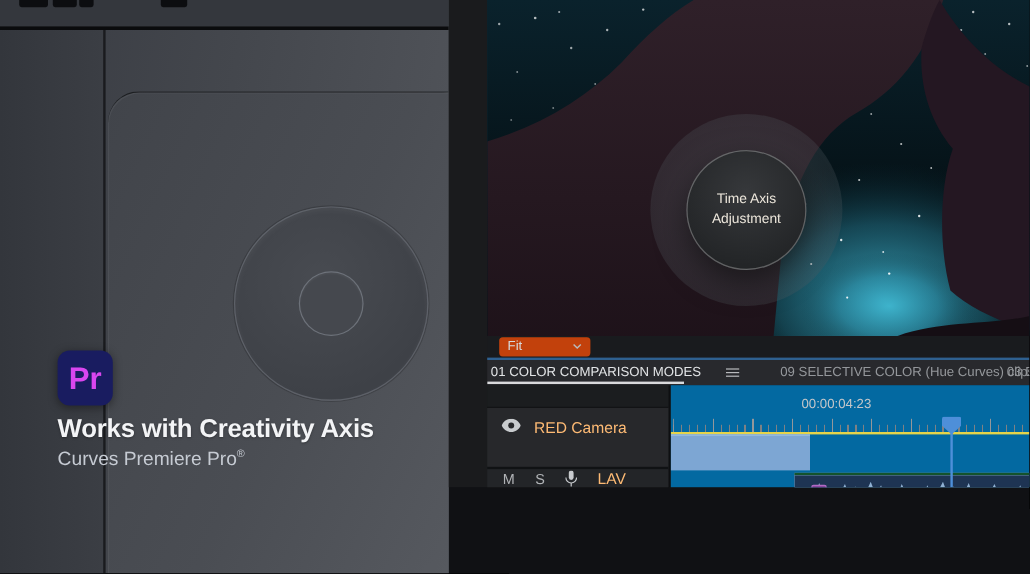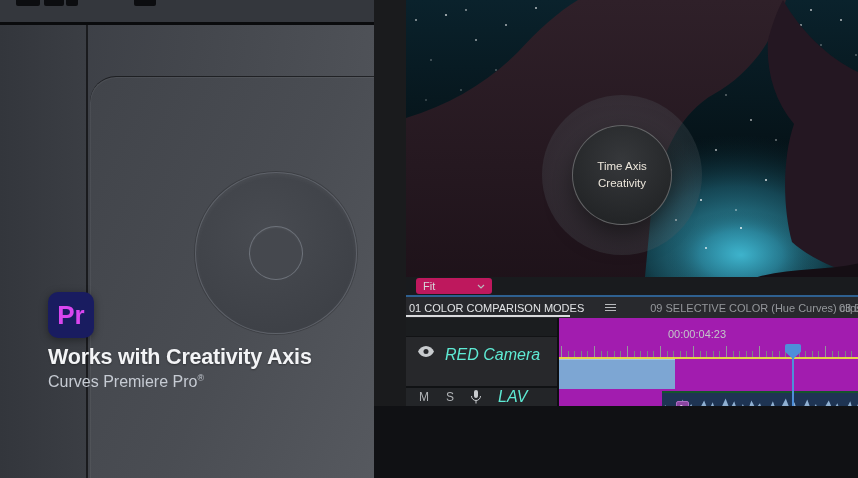--- a/index.html
+++ b/index.html
@@ -45,21 +45,21 @@
           background:radial-gradient(circle, rgba(110,120,126,.34), rgba(80,88,94,.26) 75%, rgba(80,88,94,.30)); }
   .overlay-btn { position:absolute; left:166px; top:125px; width:100px; height:100px; border-radius:50%;
           border:1px solid rgba(255,255,255,.28);
           background:radial-gradient(circle at 50% 35%, #36383b, #222426 80%);
           box-shadow:0 10px 26px rgba(0,0,0,.5);
           display:flex; flex-direction:column; align-items:center; justify-content:center;
           color:#ece6db; font-size:11.5px; line-height:1.5; cursor:pointer; }
 
   
   .monitor-bar { height:22px; background:#191b1e; display:flex; align-items:center; padding-left:10px; }
-  .fit-select { width:76px; height:16px; background:#be185d; border-radius:3px; display:flex;
+  .fit-select { width:76px; height:16px; background:#c2410c; border-radius:3px; display:flex;
           align-items:center; justify-content:space-between; padding:0 7px; cursor:pointer; }
   .fit-select .lbl { font-size:11px; color:#d6d9dc; }
   .chev { display:flex; align-items:center; }
   .blue-divider { height:2px; background:#2e6090; }
 
   
   .tabbar { position:relative; height:25px; background:#28292d; display:flex; align-items:center;
           font-size:11px; overflow:hidden; }
   .tab { white-space:nowrap; cursor:pointer; }
   .tab-active { position:relative; height:100%; display:flex; align-items:center; gap:21px;
@@ -69,26 +69,26 @@
   .menu-icon::after { content:""; position:absolute; left:0; top:2px; width:11px; height:1px; background:#b8babd; }
   .tab-2 { margin-left:34px; color:#94979b; }
   .tab-3 { position:absolute; left:433px; color:#94979b; width:51px; overflow:hidden; }
 
   
   .timeline { flex:1; display:flex; background:#1a1b1d; }
   .track-headers { width:153px; display:flex; flex-direction:column; border-right:2px solid #0e0f11; }
   .hdr-spacer { height:19px; background:#1b1d1f; border-bottom:1px solid #121315; }
   .hdr-video { height:51px; background:#27282b; display:flex; align-items:flex-start; gap:11px;
           padding:9px 0 0 12px; border-bottom:2px solid #101214; }
-  .hdr-video .name, .hdr-audio .name { font-size:16px; color:#5eead4;font-style:italic; }
+  .hdr-video .name, .hdr-audio .name { font-size:13px; color:#fdba74; }
   .hdr-audio { flex:1; background:#232528; display:flex; align-items:center; gap:17px; padding-left:13px; }
   .tbtn { font-size:12px; color:#b0b3b6; cursor:pointer; }
   .icon-btn { display:flex; align-items:center; cursor:pointer; }
 
-  .tracks { position:relative; flex:1; background:#a21caf; overflow:hidden; }
+  .tracks { position:relative; flex:1; background:#0369a1; overflow:hidden; }
   .tc { position:absolute; top:10px; font-size:11px; color:#c3c6c9; }
   .tc-center { left:88px; width:100px; text-align:center; }
   .tc-right { left:300px; width:40px; white-space:nowrap; overflow:hidden; }
   .ticks { position:absolute; top:28px; left:0; right:0; height:11px; cursor:pointer; }
   .ticks::before { content:""; position:absolute; left:2px; right:0; bottom:0; height:6px;
           background:repeating-linear-gradient(to right,#7e8184 0 1px,transparent 1px 6.6px); }
   .ticks::after { content:""; position:absolute; left:2px; right:0; top:0; height:11px;
           background:repeating-linear-gradient(to right,#94979a 0 1px,transparent 1px 33px); }
   .yellow-bar { position:absolute; top:39px; left:0; right:0; height:2px; background:#e5d44a; }
   .clip-video { position:absolute; top:41px; left:0; width:116px; height:30px; background:#7da6d3;
@@ -196,21 +196,21 @@
           <circle cx="140" cy="85" r=".8" opacity=".45"></circle>
             <circle cx="350" cy="35" r=".9" opacity=".6"></circle>
         </g>
         <path fill="url(#rockG)" d="M0,330 L0,118 C45,104 82,82 112,52 C132,30 152,12 172,0 L380,0 C366,46 340,76 308,94 C276,112 256,150 246,202 L234,330 Z"></path>
         <path fill="#241722" d="M377,0 C394,30 422,58 452,72 L484,84 L484,283 C446,276 408,262 386,242 C376,205 377,155 388,124 C368,100 360,70 362,40 C366,25 371,11 377,0 Z"></path>
         <path fill="#150e14" d="M228,330 L236,302 C268,288 304,292 342,280 C382,266 420,272 458,262 L484,258 L484,330 Z"></path>
       </svg>
       <div class="overlay-outer"></div>
       <div class="overlay-btn">
         <span>Time Axis</span>
-        <span>Creativity</span>
+        <span>Adjustment</span>
       </div>
     </div>
 
     <div class="monitor-bar">
       <div class="fit-select">
         <span class="lbl">Fit</span>
         <span class="chev">
           <svg width="8" height="5" viewBox="0 0 8 5">
               <path d="M1 1l3 3 3-3" fill="none" stroke="#b8babd" stroke-width="1.2"></path>
             </svg>

